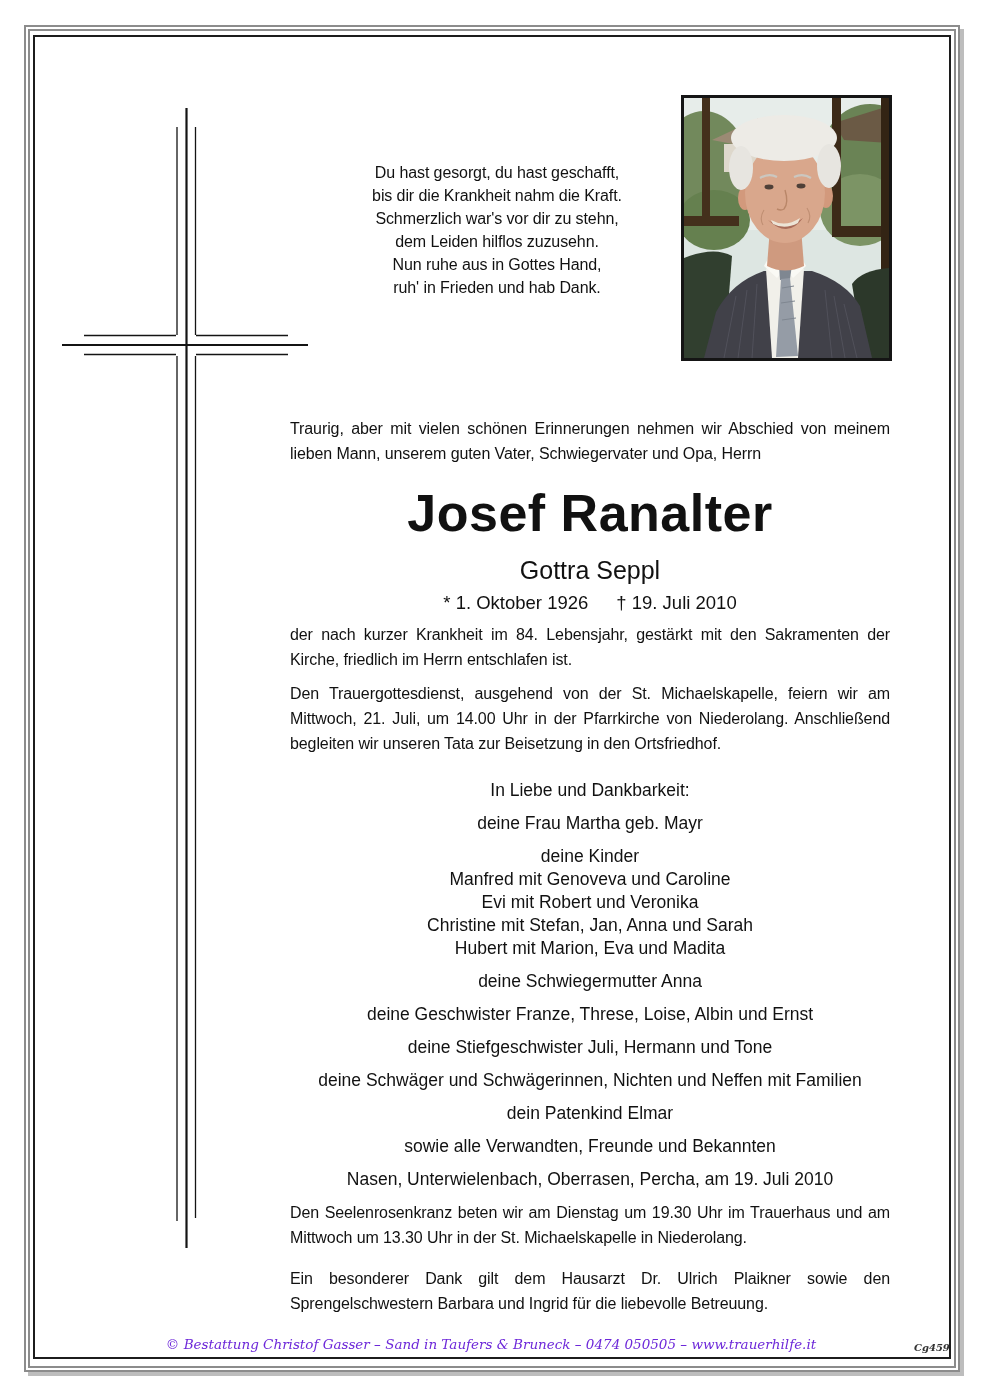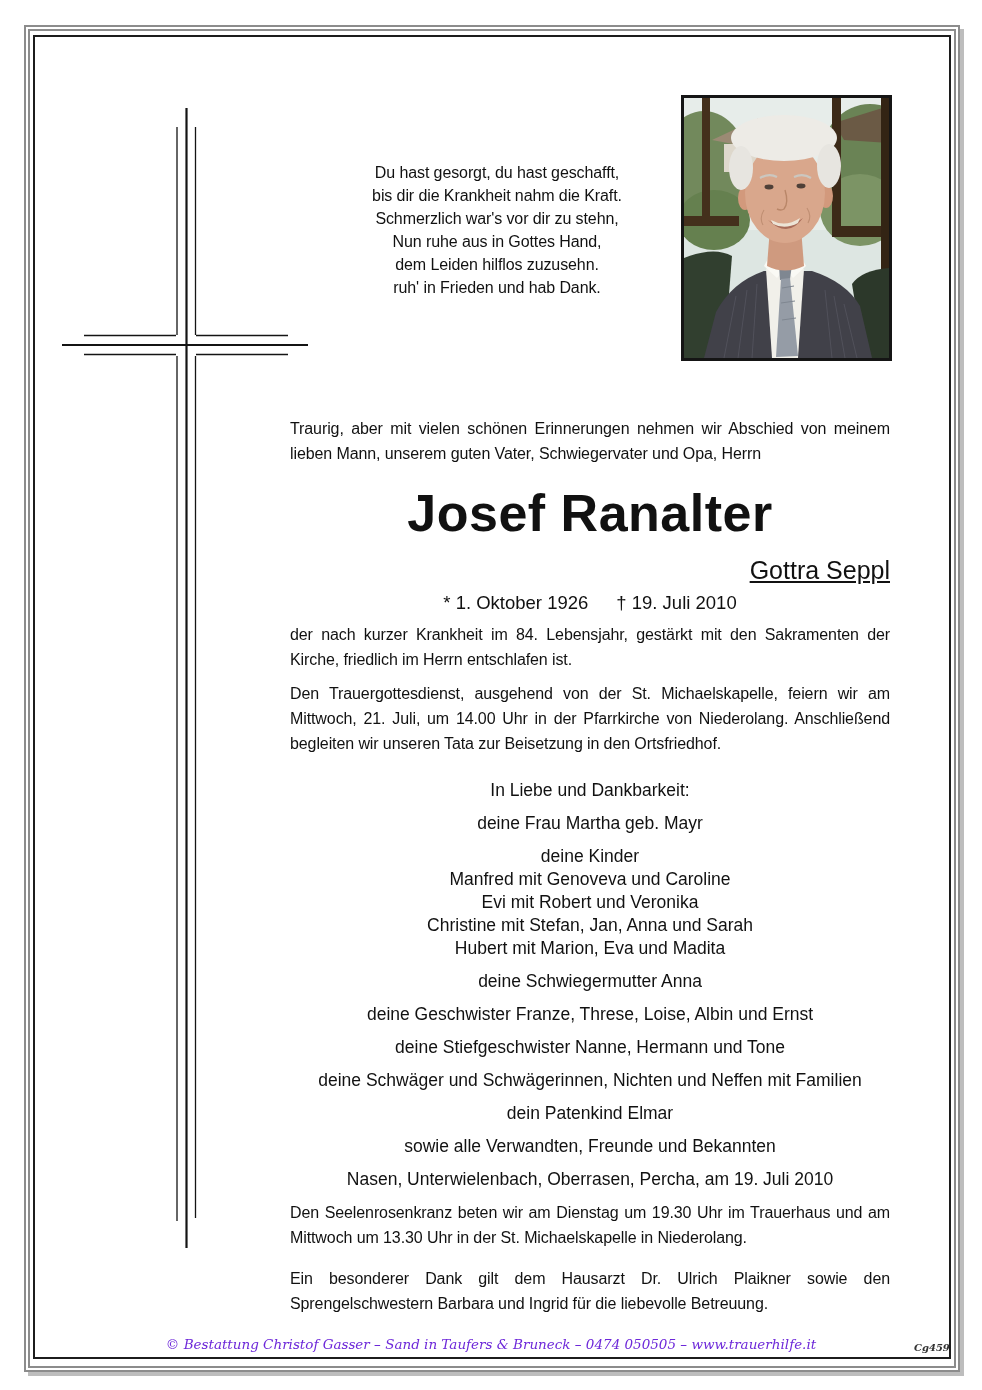--- a/index.html
+++ b/index.html
@@ -33,22 +33,22 @@
   .intro{top:416px;}
   .para1{top:622px;}
   .para2{top:681px;}
   .rosary{top:1200px;}
   .thanks{top:1266px;}
   .name{
     position:absolute;left:290px;top:484px;width:600px;text-align:center;
     font-size:52px;line-height:58px;font-weight:bold;letter-spacing:0.5px;
   }
   .nickname{
-    position:absolute;left:290px;top:556px;width:600px;text-align:right;
-    font-size:25px;line-height:28px;text-decoration:underline;
+    position:absolute;left:290px;top:556px;width:600px;text-align:center;
+    font-size:25px;line-height:28px;
   }
   .dates{
     position:absolute;left:290px;top:591px;width:600px;text-align:center;
     font-size:18.5px;line-height:24px;
   }
   .dates .birth{margin-right:28px;}
   .mourners{
     position:absolute;left:290px;top:779px;width:600px;text-align:center;
     font-size:17.5px;line-height:23px;
   }
@@ -84,22 +84,22 @@
       <line x1="196" y1="335.5" x2="288" y2="335.5" stroke-width="1.3"></line>
       <line x1="84" y1="354.5" x2="176" y2="354.5" stroke-width="1.3"></line>
       <line x1="196" y1="354.5" x2="288" y2="354.5" stroke-width="1.3"></line>
     </g>
   </svg>
 
   <div class="poem">
     <div>Du hast gesorgt, du hast geschafft,</div>
     <div>bis dir die Krankheit nahm die Kraft.</div>
     <div>Schmerzlich war's vor dir zu stehn,</div>
+    <div>dem Leiden hilflos zuzusehn.</div>
     <div>Nun ruhe aus in Gottes Hand,</div>
-    <div>dem Leiden hilflos zuzusehn.</div>
     <div>ruh' in Frieden und hab Dank.</div>
   </div>
 
   <div class="photo">
     <svg width="205" height="260" viewBox="0 0 205 260">
       <rect width="205" height="260" fill="#dde6e2"></rect>
       <rect x="0" y="0" width="205" height="132" fill="#e7edea"></rect>
 
       <ellipse cx="20" cy="75" rx="46" ry="62" fill="#72895c"></ellipse>
       <ellipse cx="186" cy="62" rx="50" ry="56" fill="#6a8355"></ellipse>
@@ -180,21 +180,21 @@
       <div>Christine mit Stefan, Jan, Anna und Sarah</div>
       <div>Hubert mit Marion, Eva und Madita</div>
     </div>
     <div class="m-group">
       <div>deine Schwiegermutter Anna</div>
     </div>
     <div class="m-group">
       <div>deine Geschwister Franze, Threse, Loise, Albin und Ernst</div>
     </div>
     <div class="m-group">
-      <div>deine Stiefgeschwister Nanne, Hermann und Tone</div>
+      <div>deine Stiefgeschwister Juli, Hermann und Tone</div>
     </div>
     <div class="m-group">
       <div>deine Schwäger und Schwägerinnen, Nichten und Neffen mit Familien</div>
     </div>
     <div class="m-group">
       <div>dein Patenkind Elmar</div>
     </div>
     <div class="m-group">
       <div>sowie alle Verwandten, Freunde und Bekannten</div>
     </div>

